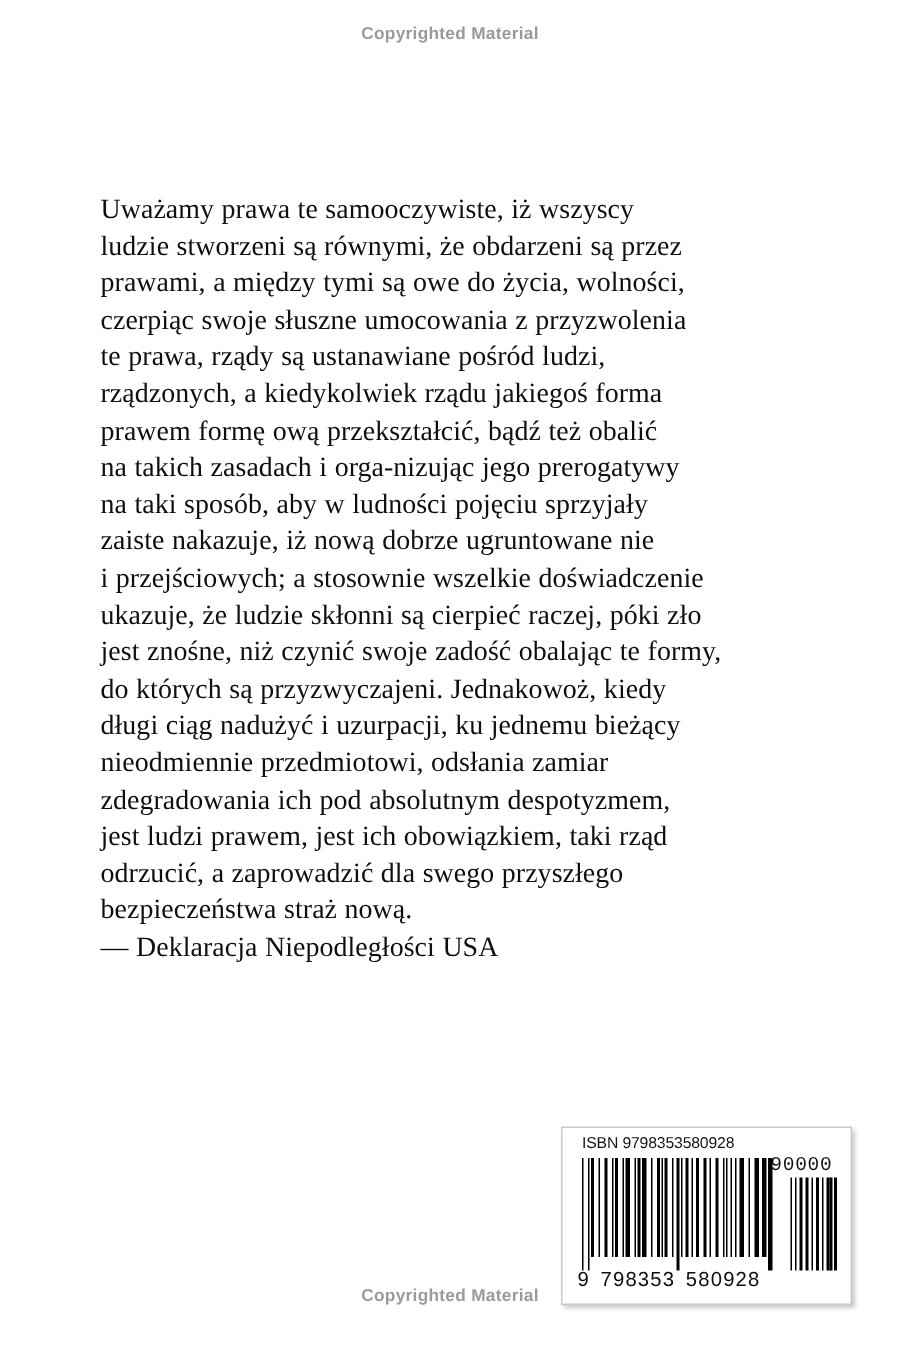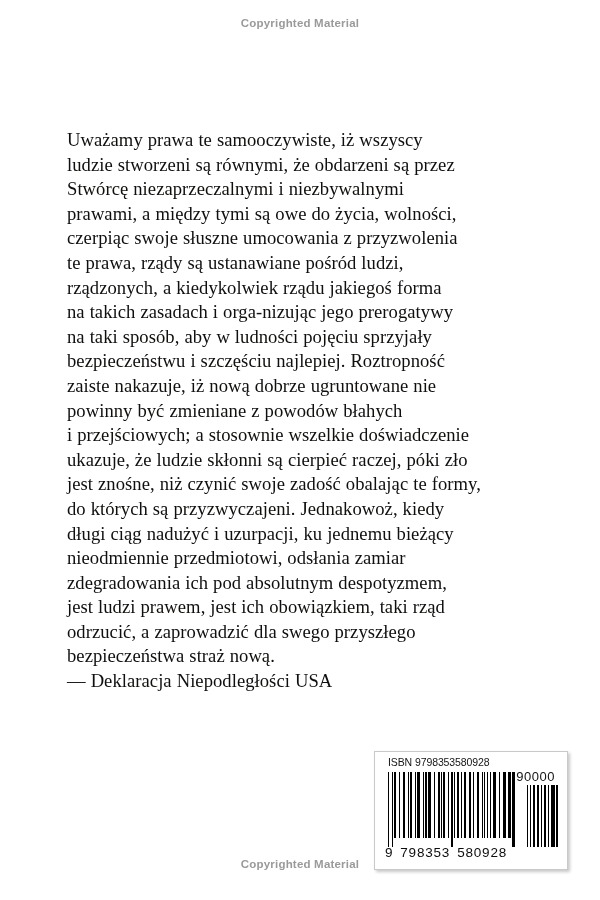--- a/index.html
+++ b/index.html
@@ -74,21 +74,21 @@
     font-family: "Liberation Sans", sans-serif;
     font-size: 10.5px;
     color: #141414;
     letter-spacing: -0.1px;
     white-space: nowrap;
   }
   .addon-text {
     position: absolute;
     right: 12px;
     top: 17px;
-    font-family: Liberation Sans, sans-serif;
+    font-family: Liberation Mono, monospace;
     font-size: 13px;
     color: #141414;
     letter-spacing: 0.5px;
     white-space: nowrap;
   }
 
   
   .bars-main {
     position: absolute;
     left: 13px;
@@ -131,30 +131,28 @@
 <body>
 
 <div class="page">
 
   <div class="watermark watermark-top">Copyrighted Material</div>
 
   <div class="quote-block">
     <div id="quote-lines">
         <span class="quote-line">Uważamy prawa te samooczywiste, iż wszyscy</span>
         <span class="quote-line">ludzie stworzeni są równymi, że obdarzeni są przez</span>
-        <span class="quote-line">Stwórcę niezaprzeczalnymi i niezbywalnymi</span>
         <span class="quote-line">prawami, a między tymi są owe do życia, wolności,</span>
         <span class="quote-line">czerpiąc swoje słuszne umocowania z przyzwolenia</span>
         <span class="quote-line">te prawa, rządy są ustanawiane pośród ludzi,</span>
         <span class="quote-line">rządzonych, a kiedykolwiek rządu jakiegoś forma</span>
+        <span class="quote-line">prawem formę ową przekształcić, bądź też obalić</span>
         <span class="quote-line">na takich zasadach i orga-nizując jego prerogatywy</span>
         <span class="quote-line">na taki sposób, aby w ludności pojęciu sprzyjały</span>
-        <span class="quote-line">bezpieczeństwu i szczęściu najlepiej. Roztropność</span>
         <span class="quote-line">zaiste nakazuje, iż nową dobrze ugruntowane nie</span>
-        <span class="quote-line">powinny być zmieniane z powodów błahych</span>
         <span class="quote-line">i przejściowych; a stosownie wszelkie doświadczenie</span>
         <span class="quote-line">ukazuje, że ludzie skłonni są cierpieć raczej, póki zło</span>
         <span class="quote-line">jest znośne, niż czynić swoje zadość obalając te formy,</span>
         <span class="quote-line">do których są przyzwyczajeni. Jednakowoż, kiedy</span>
         <span class="quote-line">długi ciąg nadużyć i uzurpacji, ku jednemu bieżący</span>
         <span class="quote-line">nieodmiennie przedmiotowi, odsłania zamiar</span>
         <span class="quote-line">zdegradowania ich pod absolutnym despotyzmem,</span>
         <span class="quote-line">jest ludzi prawem, jest ich obowiązkiem, taki rząd</span>
         <span class="quote-line">odrzucić, a zaprowadzić dla swego przyszłego</span>
         <span class="quote-line">bezpieczeństwa straż nową.</span>

